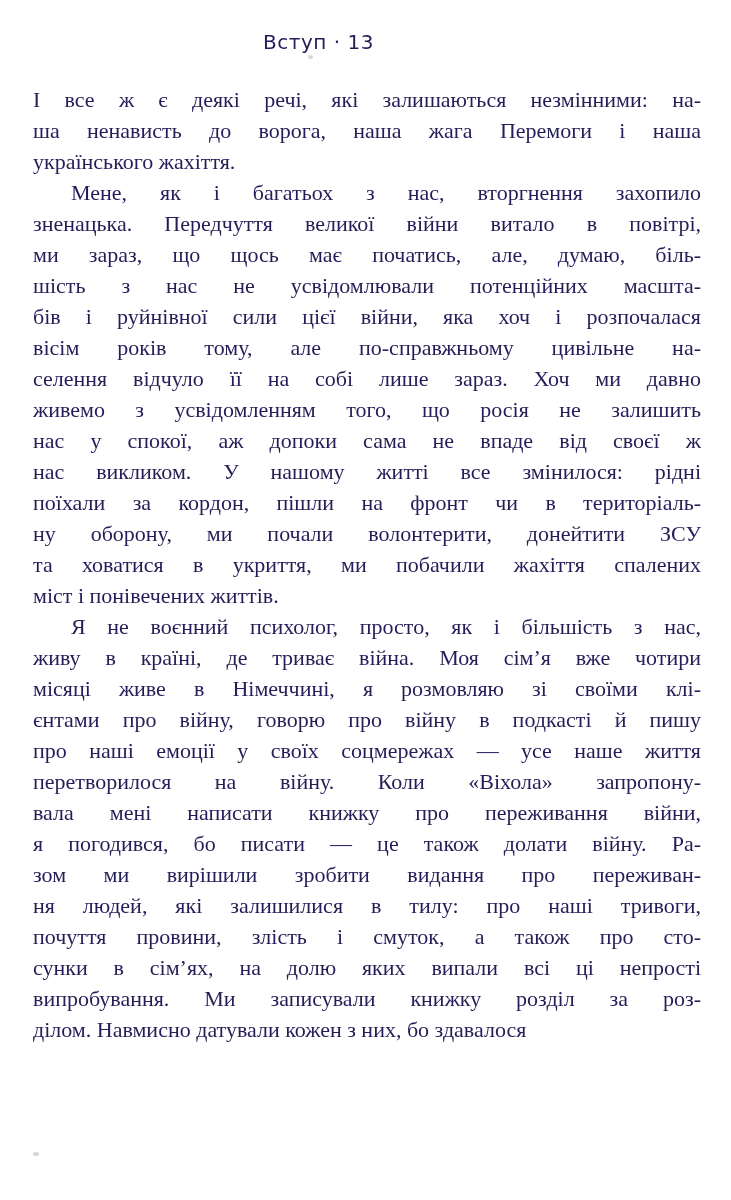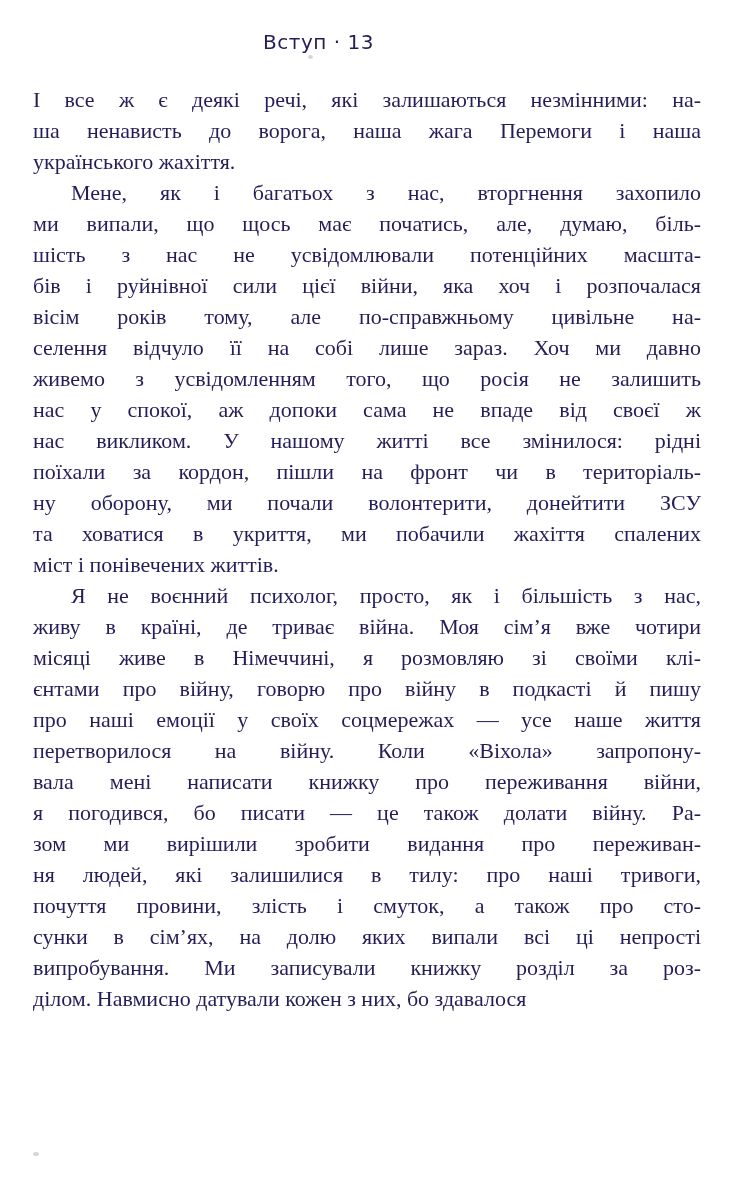--- a/index.html
+++ b/index.html
@@ -78,21 +78,22 @@
 </header>
 
 <main class="page-body" id="page-body" style="color: rgb(36, 30, 88);">
     <div class="paragraph">
       <div class="line">І все ж є деякі речі, які залишаються незмінними: на-</div>
       <div class="line">ша ненависть до ворога, наша жага Перемоги і наша</div>
       <div class="line last">українського жахіття.</div>
     </div>
     <div class="paragraph">
       <div class="line indent">Мене, як і багатьох з нас, вторгнення захопило</div>
-      <div class="line">ми випали, що щось має початись, але, думаю, біль-</div>
+      <div class="line">зненацька. Передчуття великої війни витало в повітрі,</div>
+      <div class="line">ми зараз, що щось має початись, але, думаю, біль-</div>
       <div class="line">шість з нас не усвідомлювали потенційних масшта-</div>
       <div class="line">бів і руйнівної сили цієї війни, яка хоч і розпочалася</div>
       <div class="line">вісім років тому, але по-справжньому цивільне на-</div>
       <div class="line">селення відчуло її на собі лише зараз. Хоч ми давно</div>
       <div class="line">живемо з усвідомленням того, що росія не залишить</div>
       <div class="line">нас у спокої, аж допоки сама не впаде від своєї ж</div>
       <div class="line">нас викликом. У нашому житті все змінилося: рідні</div>
       <div class="line">поїхали за кордон, пішли на фронт чи в територіаль-</div>
       <div class="line">ну оборону, ми почали волонтерити, донейтити ЗСУ</div>
       <div class="line">та ховатися в укриття, ми побачили жахіття спалених</div>

